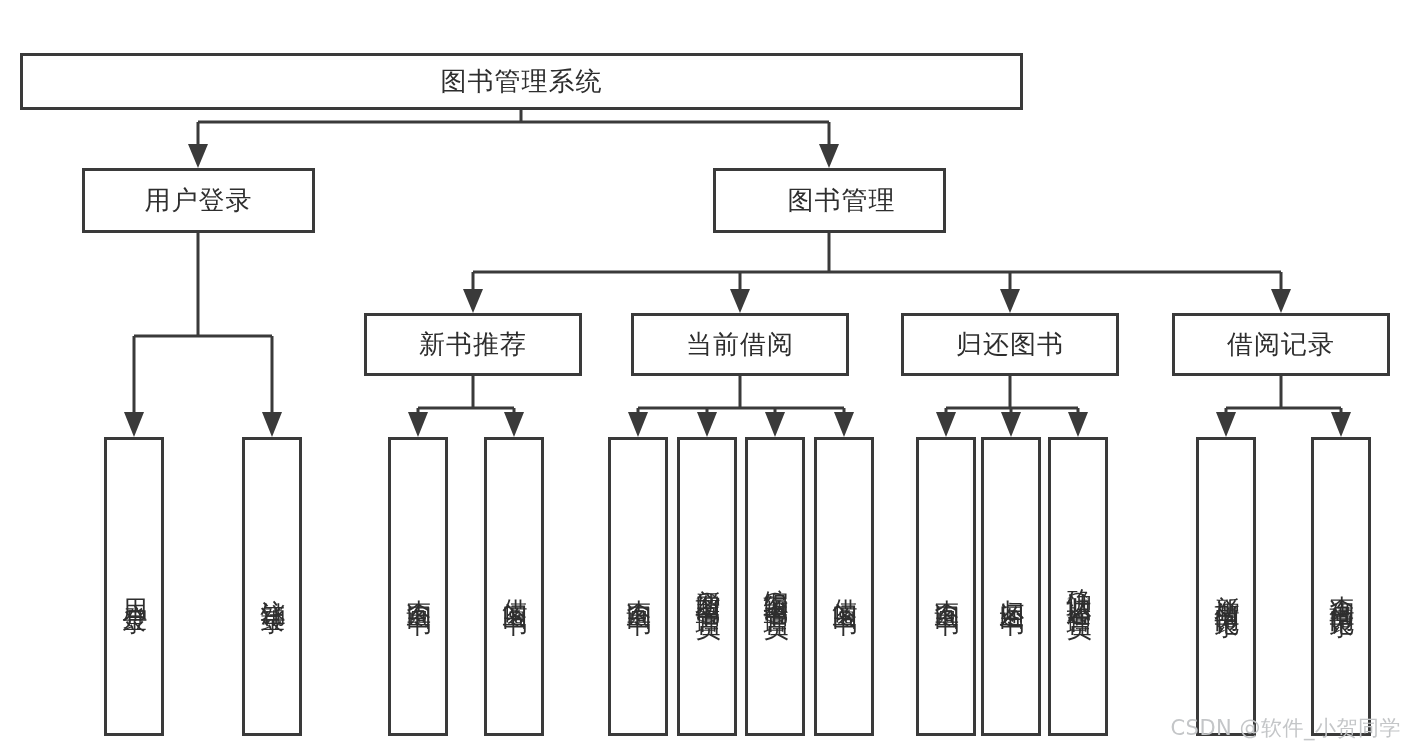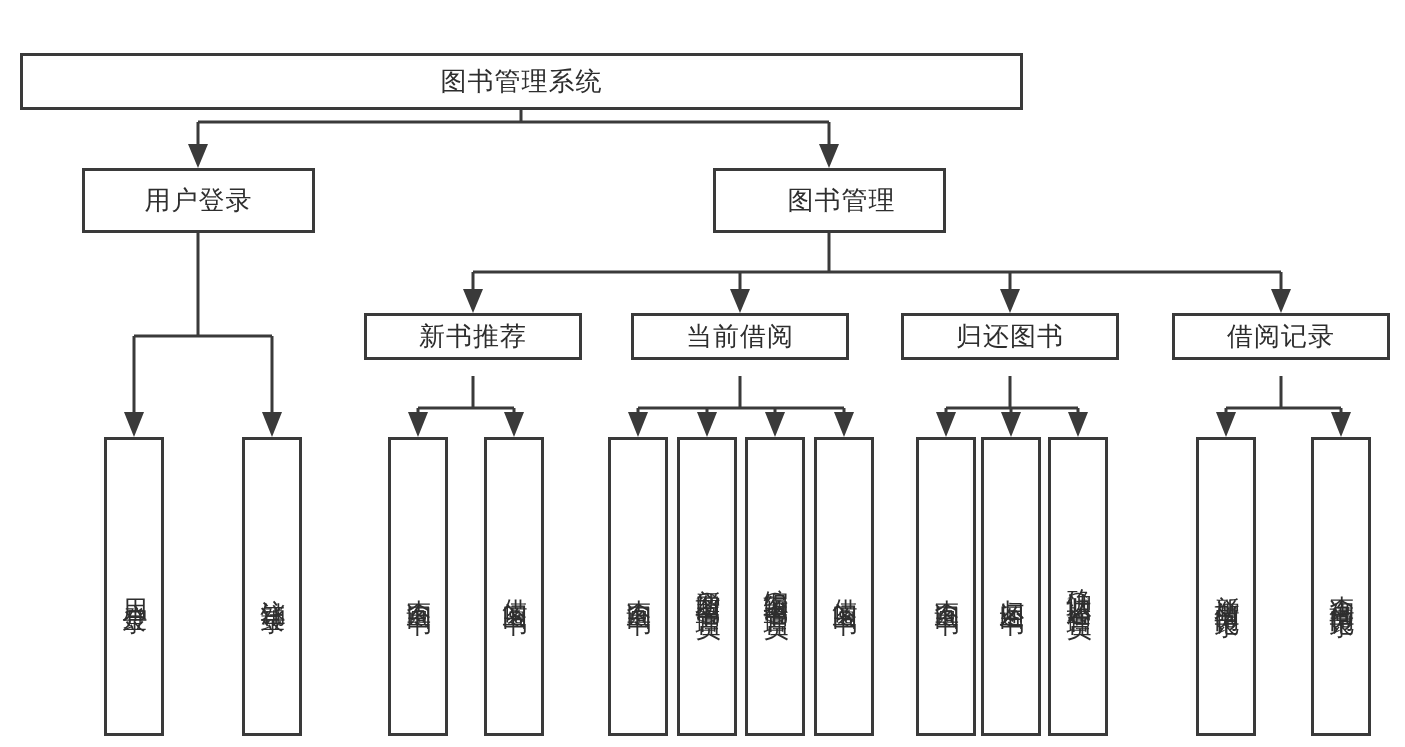--- a/index.html
+++ b/index.html
@@ -41,21 +41,21 @@
     color: var(--text, #2e2e2e);
   }
   .h-label {
     font-size: 26px;
     letter-spacing: 1px;
     white-space: nowrap;
   }
   #root-box { left: 20px; top: 13px; width: 1003px; height: 57px; margin-top: 40px; }
   #user-login-box { left: 82px;  top: 168px; width: 233px; height: 65px; }
   #book-mgmt-box  { left: 713px; top: 168px; width: 233px; height: 65px; padding-left: 24px; }
-  .lvl3 { top: 313px; width: 218px; height: 47px; text-align: center; }
+  .lvl3 { top: 313px; width: 218px; height: 63px; text-align: center; }
   #new-book-rec-box   { left: 364px; }
   #book-borrow-box    { left: 631px; }
   #current-borrow-box { left: 901px; }
   #borrow-records-box { left: 1172px; }
   .leaf { top: 437px; width: 60px; height: 299px; }
   .v-label {
     writing-mode: vertical-rl;
     text-orientation: mixed;
     font-size: 25px;
     letter-spacing: 4px;
@@ -183,14 +183,15 @@
   <div class="box leaf" id="leaf-cb-confirm">
     <span class="v-label">确认归还（管理员）</span>
   </div>
   <div class="box leaf" id="leaf-br-add">
     <span class="v-label">新增借阅记录</span>
   </div>
   <div class="box leaf" id="leaf-br-query">
     <span class="v-label">查询借阅记录</span>
   </div>
 
+  <div id="watermark">CSDN @软件_小贺同学</div>
 
 </div>
 
 </body></html>

